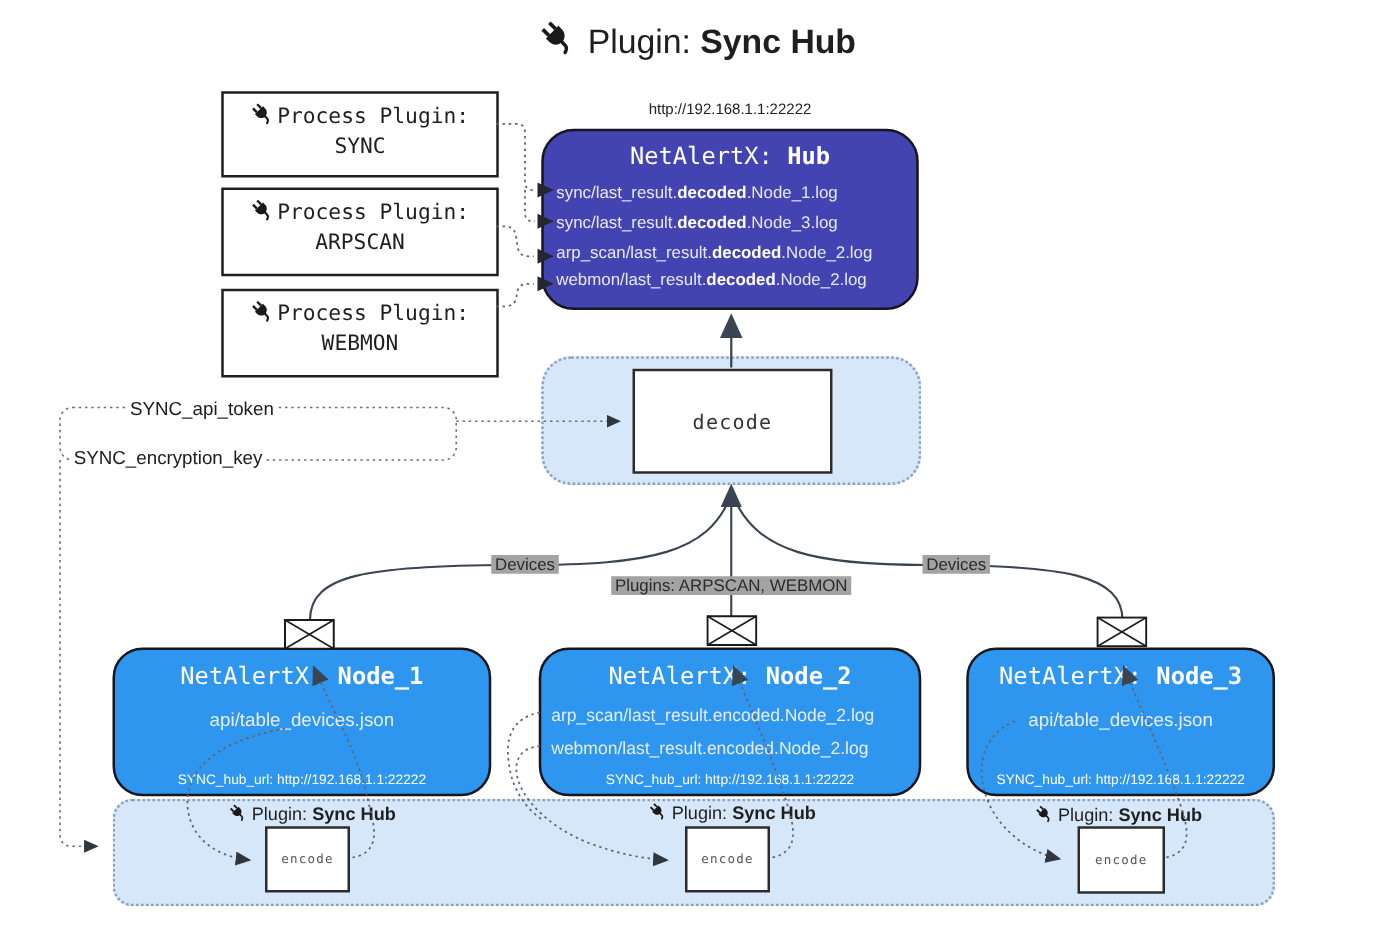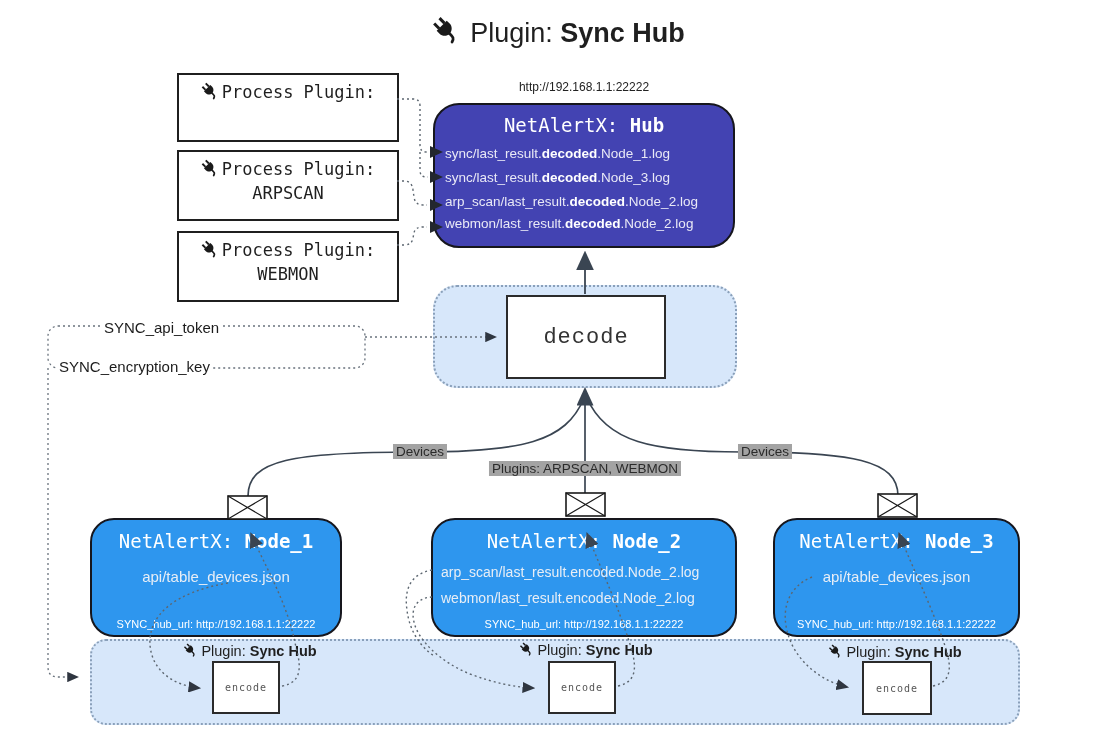--- a/index.html
+++ b/index.html
@@ -31,21 +31,21 @@
   .hub .hlines{margin-top:6px;padding-left:10px;}
   .hub .hline{font-size:13.5px;color:#e9e9f6;line-height:24px;white-space:nowrap;}
   .hub .hline b{color:#ffffff;font-weight:700;}
 
   
   .panel{background:#d7e7fa;border:2px dotted #8aa0ba;box-sizing:border-box;z-index:2;}
   .decode-wrap{left:433px;top:285px;width:304px;height:103px;border-radius:24px;}
   .wbox{background:#fff;border:2px solid #2b2b2b;box-sizing:border-box;z-index:3;
         display:flex;align-items:center;justify-content:center;
         font-family:"DejaVu Sans Mono","Liberation Mono",monospace;color:#333;}
-  .decode-box{left:506px;top:295px;width:160px;height:84px;font-size:22px;letter-spacing:1px;font-family:Liberation Mono, monospace;}
+  .decode-box{left:506px;top:295px;width:160px;height:84px;font-size:16px;letter-spacing:1px;}
 
   
   .keylab{background:#fff;padding:0 3px;font-size:15px;color:#1c1c1c;z-index:6;white-space:nowrap;}
 
   
   .edgelab{background:#a3a3a3;padding:0 3px;font-size:13.5px;color:#2b2b2b;z-index:6;white-space:nowrap;
            transform:translateX(-50%);}
 
   
   .node{height:119px;background:#2e96ee;border:2px solid #16161d;border-radius:24px;
@@ -139,20 +139,21 @@
 
   <div class="abs pbox" style="left:177px;top:73px;height:58px;">
     <div class="r1"><svg class="plug" width="19" height="19" viewBox="0 0 24 24">
           <g transform="rotate(-45 12 12)" fill="#1a1a1a">
             <rect x="7.8" y="0.5" width="2.4" height="5.6"></rect>
             <rect x="13.8" y="0.5" width="2.4" height="5.6"></rect>
             <path d="M6.3,6 h11.4 v3.3 c0,3.1 -2.6,5.7 -5.7,5.7 s-5.7,-2.6 -5.7,-5.7 z"></path>
             <path d="M12,14.5 c0,4.3 0.2,5.6 -3.4,6.6" stroke="#1a1a1a" stroke-width="2.2" fill="none" stroke-linecap="round"></path>
           </g>
         </svg><span>Process Plugin:</span></div>
+    <div class="r2">SYNC</div>
   </div>
   <div class="abs pbox" style="left:177px;top:150px;height:60px;">
     <div class="r1"><svg class="plug" width="19" height="19" viewBox="0 0 24 24">
           <g transform="rotate(-45 12 12)" fill="#1a1a1a">
             <rect x="7.8" y="0.5" width="2.4" height="5.6"></rect>
             <rect x="13.8" y="0.5" width="2.4" height="5.6"></rect>
             <path d="M6.3,6 h11.4 v3.3 c0,3.1 -2.6,5.7 -5.7,5.7 s-5.7,-2.6 -5.7,-5.7 z"></path>
             <path d="M12,14.5 c0,4.3 0.2,5.6 -3.4,6.6" stroke="#1a1a1a" stroke-width="2.2" fill="none" stroke-linecap="round"></path>
           </g>
         </svg><span>Process Plugin:</span></div>
@@ -184,21 +185,21 @@
   <div class="abs panel decode-wrap"></div>
   <div class="abs wbox decode-box">decode</div>
 
   <span class="abs keylab" style="left:101px;top:319px;text-align:right;">SYNC_api_token</span>
   <span class="abs keylab" style="left:56px;top:358px;">SYNC_encryption_key</span>
 
   <span class="abs edgelab" style="left:420px;top:444px;">Devices</span>
   <span class="abs edgelab" style="left:585px;top:461px;text-align:center;">Plugins: ARPSCAN, WEBMON</span>
   <span class="abs edgelab" style="left:765px;top:444px;">Devices</span>
 
-  <div class="abs node" style="left:90px;top:518px;width:252px;">
+  <div class="abs node" style="left:90px;top:518px;width:303px;">
     <div class="ntitle"><span>NetAlertX: </span><b>Node_1</b></div>
     <div class="nfile center1">api/table_devices.json</div>
     <div class="nfooter">SYNC_hub_url: http://192.168.1.1:22222</div>
   </div>
   <div class="abs node" style="left:431px;top:518px;width:306px;">
     <div class="ntitle"><span>NetAlertX: </span><b>Node_2</b></div>
     <div class="llines">
       <div class="nfile">arp_scan/last_result.encoded.Node_2.log</div>
       <div class="nfile">webmon/last_result.encoded.Node_2.log</div>
     </div>

